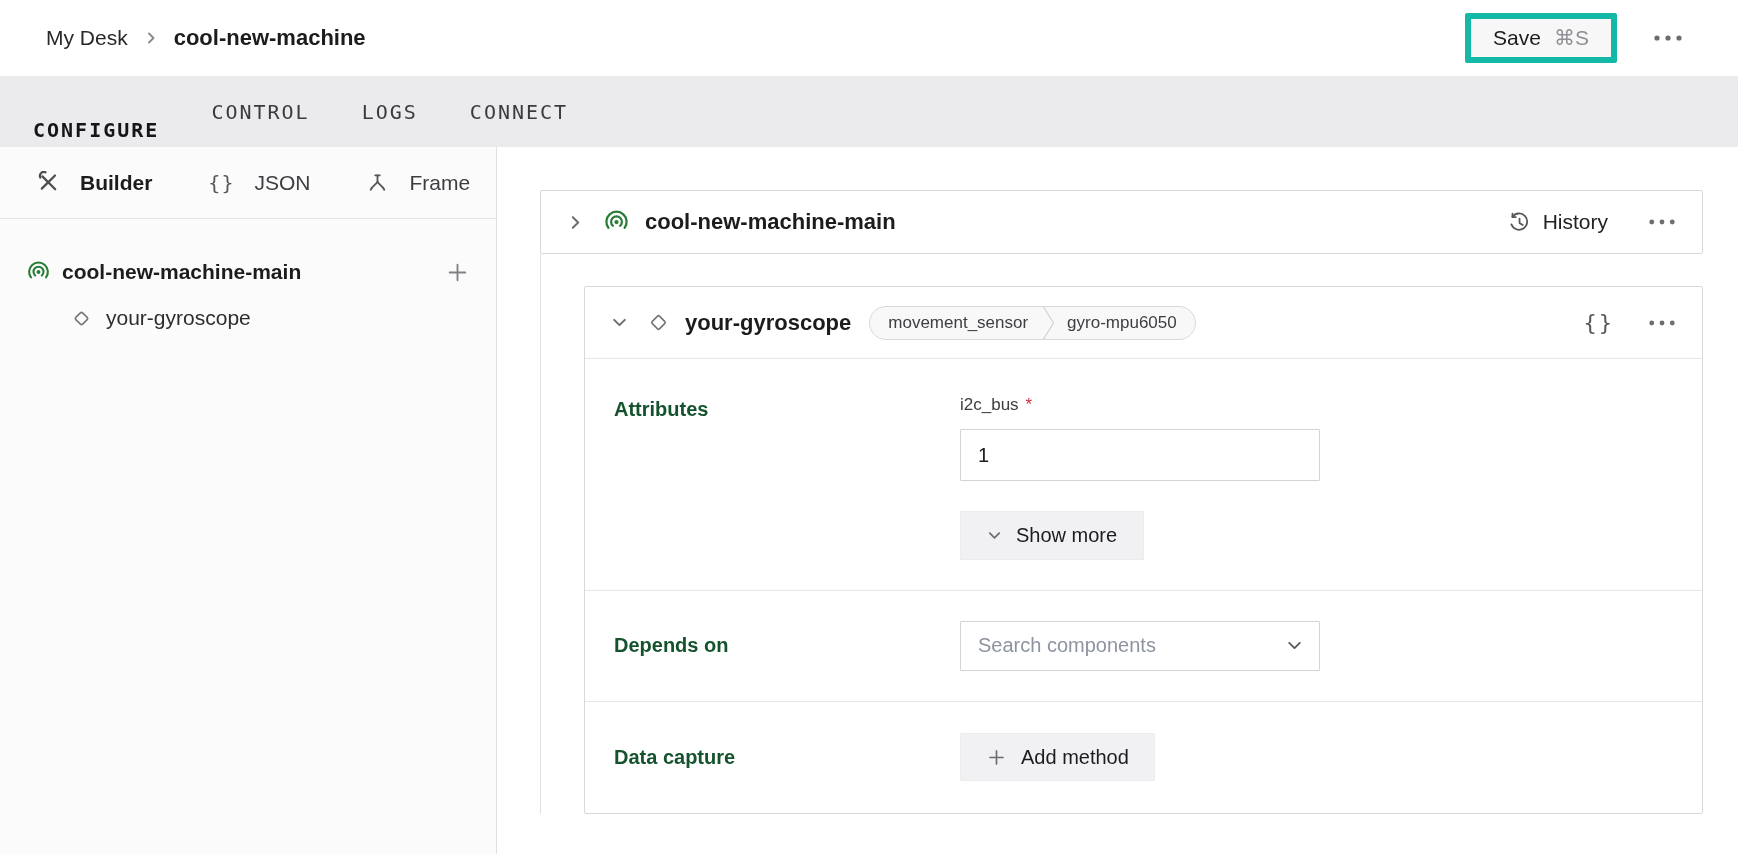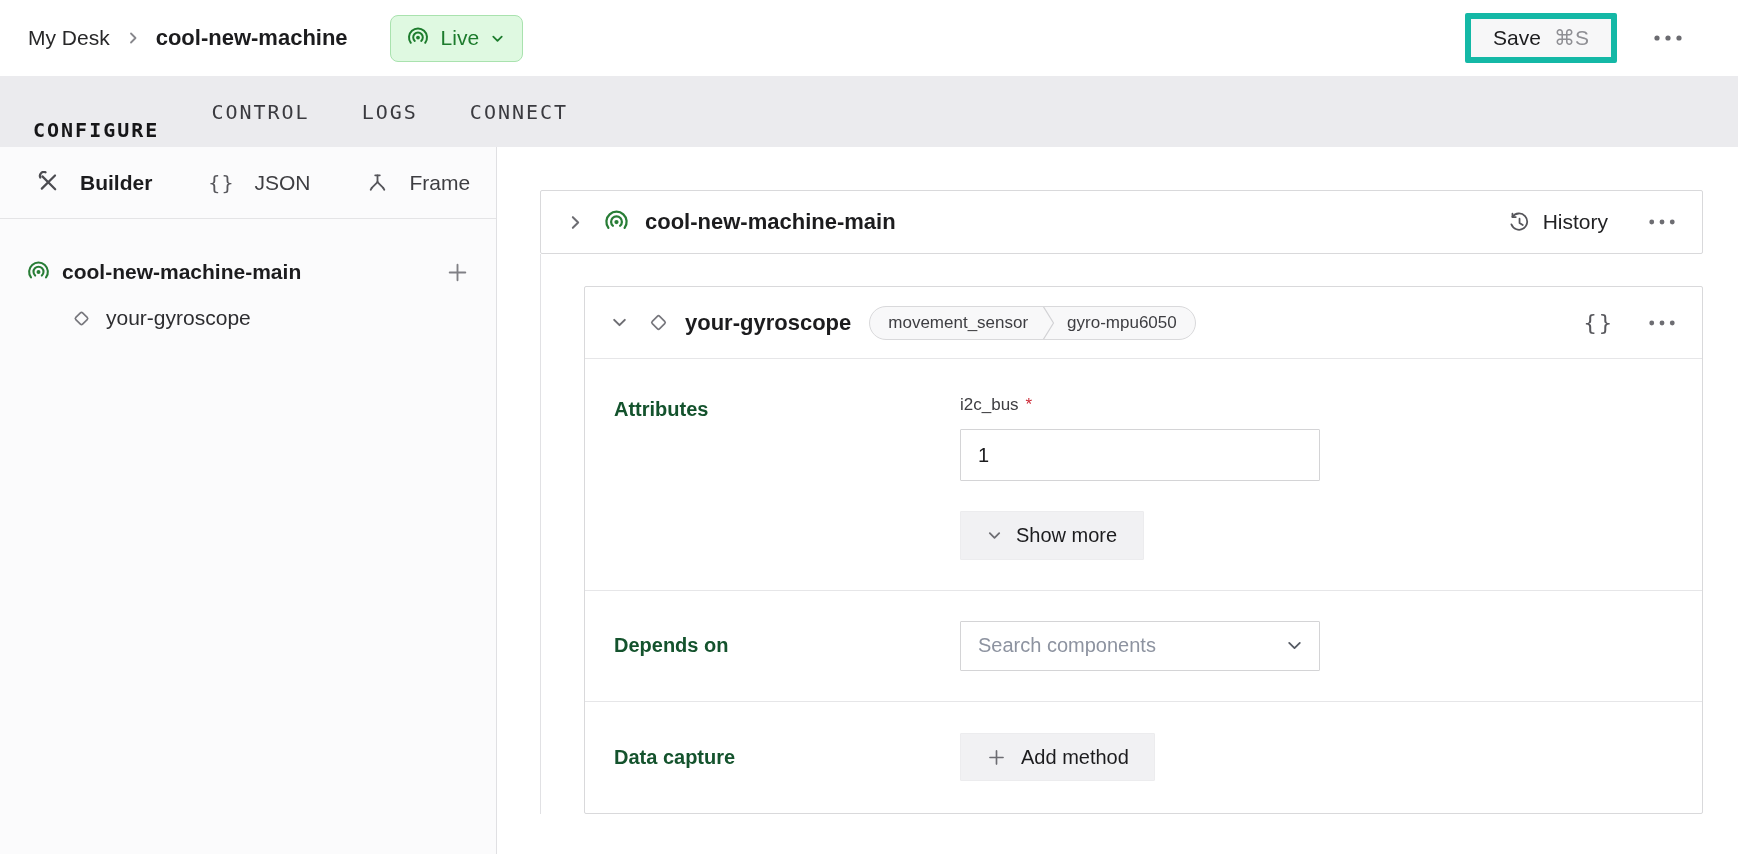--- a/index.html
+++ b/index.html
@@ -10,21 +10,21 @@
     background: #ffffff;
     position: relative;
   }
   svg { display: block; }
 
   
   .app-header {
     position: absolute; left: 0; top: 0; width: 1738px; height: 76px;
     background: #ffffff;
     display: flex; align-items: center;
-    padding: 0 55px 0 28px;
+    padding: 0 55px 0 46px;
   }
   .breadcrumb { display: flex; align-items: center; gap: 15px; font-size: 21px; }
   .crumb-root { color: #282829; cursor: pointer; }
   .crumb-sep { display: flex; align-items: center; }
   .crumb-current { font-weight: bold; color: #1c1c1e; font-size: 22px; }
   .live-badge {
     margin-left: 42px;
     display: flex; align-items: center; gap: 11px;
     height: 47px; padding: 0 17px 0 15px;
     background: #dff9e1;
@@ -194,35 +194,20 @@
   <nav class="breadcrumb">
     <span class="crumb-root">My Desk</span>
     <span class="crumb-sep">
       <svg width="16" height="16" viewBox="0 0 16 16" fill="none" stroke="#87878c" stroke-width="1.8" stroke-linecap="round" stroke-linejoin="round">
           <polyline points="6 3.5 10.5 8 6 12.5"></polyline>
         </svg>
     </span>
     <span class="crumb-current">cool-new-machine</span>
   </nav>
 
-  <div class="live-badge">
-    <span>
-      <svg width="24" height="24" viewBox="0 0 24 24" fill="none">
-        <path d="M4.8 16.8 a9 9 0 1 1 14.4 0" stroke="#1d7c2d" stroke-width="2" stroke-linecap="round"></path>
-        <path d="M8.8 14.9 a4.8 4.8 0 1 1 6.4 0" stroke="#1d7c2d" stroke-width="2" stroke-linecap="round"></path>
-        <circle cx="12" cy="11.6" r="1.9" fill="#1d7c2d"></circle>
-      </svg>
-    </span>
-    <span>Live</span>
-    <span>
-      <svg width="15" height="15" viewBox="0 0 16 16" fill="none" stroke="#1d7c2d" stroke-width="1.9" stroke-linecap="round" stroke-linejoin="round">
-          <polyline points="3.5 6 8 10.5 12.5 6"></polyline>
-        </svg>
-    </span>
-  </div>
 
   <div class="header-spacer"></div>
 
   <button class="save-button">
     <span class="save-label">Save</span>
     <span class="save-shortcut">⌘S</span>
   </button>
 
   <span class="header-more">
     <svg width="30" height="8" viewBox="0 0 30 8">

